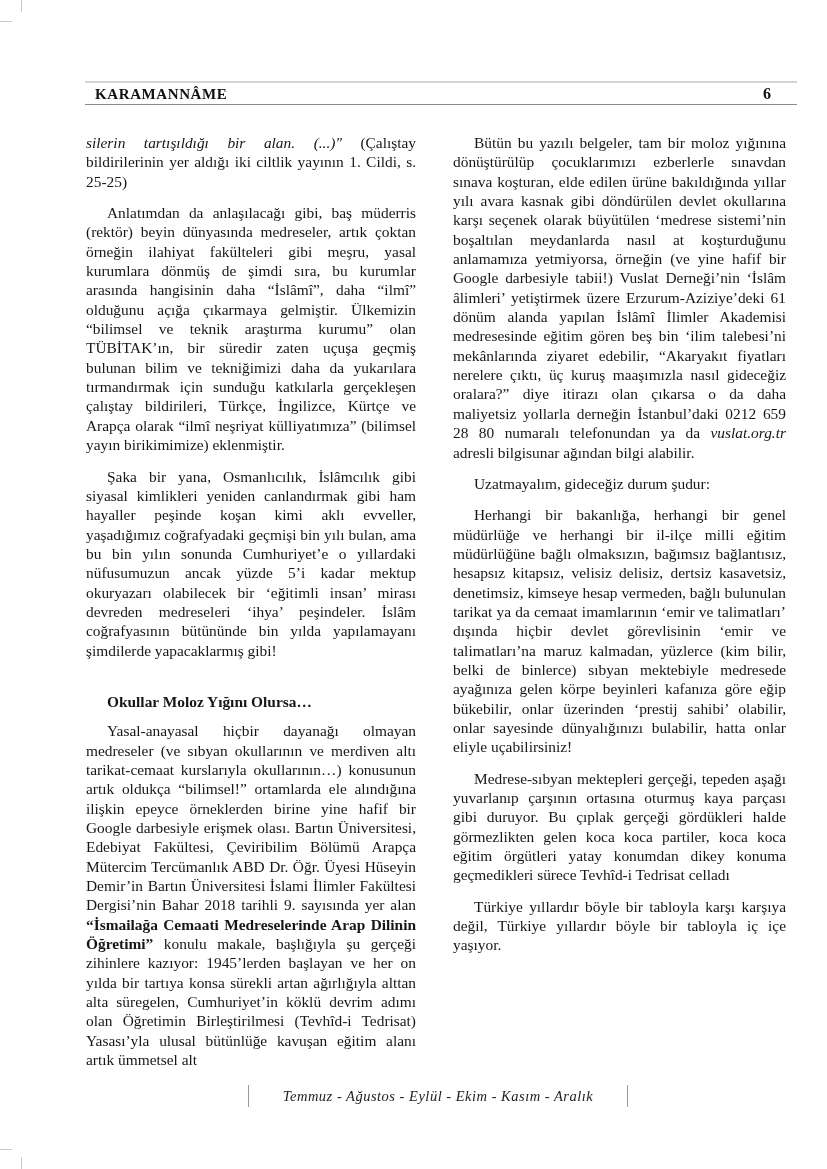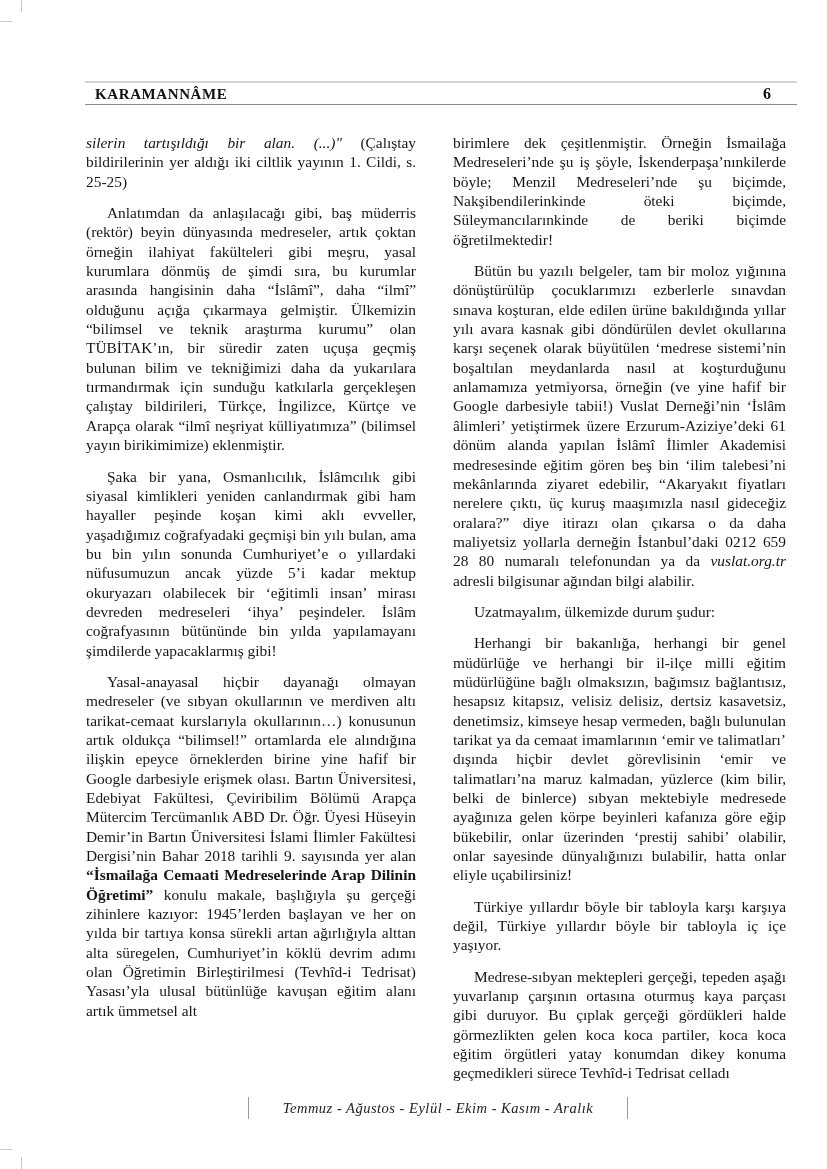--- a/index.html
+++ b/index.html
@@ -37,21 +37,21 @@
   }
   .it { font-style: italic; }
   .b { font-weight: normal; }
   .bi { font-weight: bold; }
 
   .footer {
     position: absolute; left: 248px; top: 1085px; width: 378px; height: 22px;
     border-left: 1px solid #9a9a9a; border-right: 1px solid #9a9a9a;
     text-align: center;
     font-family: "Liberation Serif", serif; font-style: italic; font-size: 14.5px;
-    letter-spacing: 0.5px; color: #222; line-height: 22px; margin-top: 12px;
+    letter-spacing: 0.5px; color: #222; line-height: 22px;
   }
 </style>
 </head>
 <body>
 
 <div class="page">
 
   <div class="crop" style="left:21px; top:0; width:1px; height:12px;"></div>
   <div class="crop" style="left:0; top:21px; width:12px; height:1px;"></div>
   <div class="crop" style="left:0; top:1149px; width:12px; height:1px;"></div>
@@ -62,33 +62,33 @@
     <span class="header-page">6</span>
   </div>
 
   <div class="col col-left">
     <p class="noindent"><span class="it">silerin tartışıldığı bir alan. (...)"</span><span> (Çalıştay bildirilerinin yer aldığı iki ciltlik yayının 1. Cildi, s. 25-25)</span></p>
 
     <p>Anlatımdan da anlaşılacağı gibi, baş müderris (rektör) beyin dünyasında medreseler, artık çoktan örneğin ilahiyat fakülteleri gibi meşru, yasal kurumlara dönmüş de şimdi sıra, bu kurumlar arasında hangisinin daha “İslâmî”, daha “ilmî” olduğunu açığa çıkarmaya gelmiştir. Ülkemizin “bilimsel ve teknik araştırma kurumu” olan TÜBİTAK’ın, bir süredir zaten uçuşa geçmiş bulunan bilim ve tekniğimizi daha da yukarılara tırmandırmak için sunduğu katkılarla gerçekleşen çalıştay bildirileri, Türkçe, İngilizce, Kürtçe ve Arapça olarak “ilmî neşriyat külliyatımıza” (bilimsel yayın birikimimize) eklenmiştir.</p>
 
     <p>Şaka bir yana, Osmanlıcılık, İslâmcılık gibi siyasal kimlikleri yeniden canlandırmak gibi ham hayaller peşinde koşan kimi aklı evveller, yaşadığımız coğrafyadaki geçmişi bin yılı bulan, ama bu bin yılın sonunda Cumhuriyet’e o yıllardaki nüfusumuzun ancak yüzde 5’i kadar mektup okuryazarı olabilecek bir ‘eğitimli insan’ mirası devreden medreseleri ‘ihya’ peşindeler. İslâm coğrafyasının bütününde bin yılda yapılamayanı şimdilerde yapacaklarmış gibi!</p>
 
+    <h3 class="spacer-before" style="margin-top:32px;">Okullar Moloz Yığını Olursa…</h3>
 
     <p><span>Yasal-anayasal hiçbir dayanağı olmayan medreseler (ve sıbyan okullarının ve merdiven altı tarikat-cemaat kurslarıyla okullarının…) konusunun artık oldukça “bilimsel!” ortamlarda ele alındığına ilişkin epeyce örneklerden birine yine hafif bir Google darbesiyle erişmek olası. Bartın Üniversitesi, Edebiyat Fakültesi, Çeviribilim Bölümü Arapça Mütercim Tercümanlık ABD </span><span class="b">Dr. Öğr. Üyesi Hüseyin Demir</span><span>’in Bartın Üniversitesi İslami İlimler Fakültesi Dergisi’nin Bahar 2018 tarihli 9. sayısında yer alan </span><span class="bi">“İsmailağa Cemaati Medreselerinde Arap Dilinin Öğretimi”</span><span> konulu makale, başlığıyla şu gerçeği zihinlere kazıyor: 1945’lerden başlayan ve her on yılda bir tartıya konsa sürekli artan ağırlığıyla alttan alta süregelen, Cumhuriyet’in köklü devrim adımı olan Öğretimin Birleştirilmesi (Tevhîd-i Tedrisat) Yasası’yla ulusal bütünlüğe kavuşan eğitim alanı artık ümmetsel alt</span></p>
   </div>
 
   <div class="col col-right">
-    <p class="noindent">birimlere dek çeşitlenmiştir. Örneğin İsmailağa Medreseleri’nde şu iş şöyle, İskenderpaşa’nınkilerde böyle; Menzil Medreseleri’nde şu biçimde, Nakşibendilerinkinde öteki biçimde, Süleymancılarınkinde de beriki biçimde öğretilmektedir!</p>
 
     <p><span>Bütün bu yazılı belgeler, tam bir moloz yığınına dönüştürülüp çocuklarımızı ezberlerle sınavdan sınava koşturan, elde edilen ürüne bakıldığında yıllar yılı avara kasnak gibi döndürülen devlet okullarına karşı seçenek olarak büyütülen ‘medrese sistemi’nin boşaltılan meydanlarda nasıl at koşturduğunu anlamamıza yetmiyorsa, örneğin (ve yine hafif bir Google darbesiyle tabii!) Vuslat Derneği’nin ‘İslâm âlimleri’ yetiştirmek üzere </span><span class="b">Erzurum-Aziziye</span><span>’deki 61 dönüm alanda yapılan İslâmî İlimler Akademisi medresesinde eğitim gören beş bin ‘ilim talebesi’ni mekânlarında ziyaret edebilir, “Akaryakıt fiyatları nerelere çıktı, üç kuruş maaşımızla nasıl gideceğiz oralara?” diye itirazı olan çıkarsa o da daha maliyetsiz yollarla derneğin İstanbul’daki 0212 659 28 80 numaralı telefonundan ya da </span><span class="it">vuslat.org.tr</span><span> adresli bilgisunar ağından bilgi alabilir.</span></p>
 
-    <p>Uzatmayalım, ülkemizde durum şudur:</p>
+    <p>Uzatmayalım, gideceğiz durum şudur:</p>
 
     <p>Herhangi bir bakanlığa, herhangi bir genel müdürlüğe ve herhangi bir il-ilçe milli eğitim müdürlüğüne bağlı olmaksızın, bağımsız bağlantısız, hesapsız kitapsız, velisiz delisiz, dertsiz kasavetsiz, denetimsiz, kimseye hesap vermeden, bağlı bulunulan tarikat ya da cemaat imamlarının ‘emir ve talimatları’ dışında hiçbir devlet görevlisinin ‘emir ve talimatları’na maruz kalmadan, yüzlerce (kim bilir, belki de binlerce) sıbyan mektebiyle medresede ayağınıza gelen körpe beyinleri kafanıza göre eğip bükebilir, onlar üzerinden ‘prestij sahibi’ olabilir, onlar sayesinde dünyalığınızı bulabilir, hatta onlar eliyle uçabilirsiniz!</p>
 
+    <p>Medrese-sıbyan mektepleri gerçeği, tepeden aşağı yuvarlanıp çarşının ortasına oturmuş kaya parçası gibi duruyor. Bu çıplak gerçeği gördükleri halde görmezlikten gelen koca koca partiler, koca koca eğitim örgütleri yatay konumdan dikey konuma geçmedikleri sürece Tevhîd-i Tedrisat celladı</p>
+
     <p>Türkiye yıllardır böyle bir tabloyla karşı karşıya değil, Türkiye yıllardır böyle bir tabloyla iç içe yaşıyor.</p>
-
-    <p>Medrese-sıbyan mektepleri gerçeği, tepeden aşağı yuvarlanıp çarşının ortasına oturmuş kaya parçası gibi duruyor. Bu çıplak gerçeği gördükleri halde görmezlikten gelen koca koca partiler, koca koca eğitim örgütleri yatay konumdan dikey konuma geçmedikleri sürece Tevhîd-i Tedrisat celladı</p>
   </div>
 
   <div class="footer">Temmuz - Ağustos - Eylül - Ekim - Kasım - Aralık</div>
 
 </div>
 
 </body></html>

